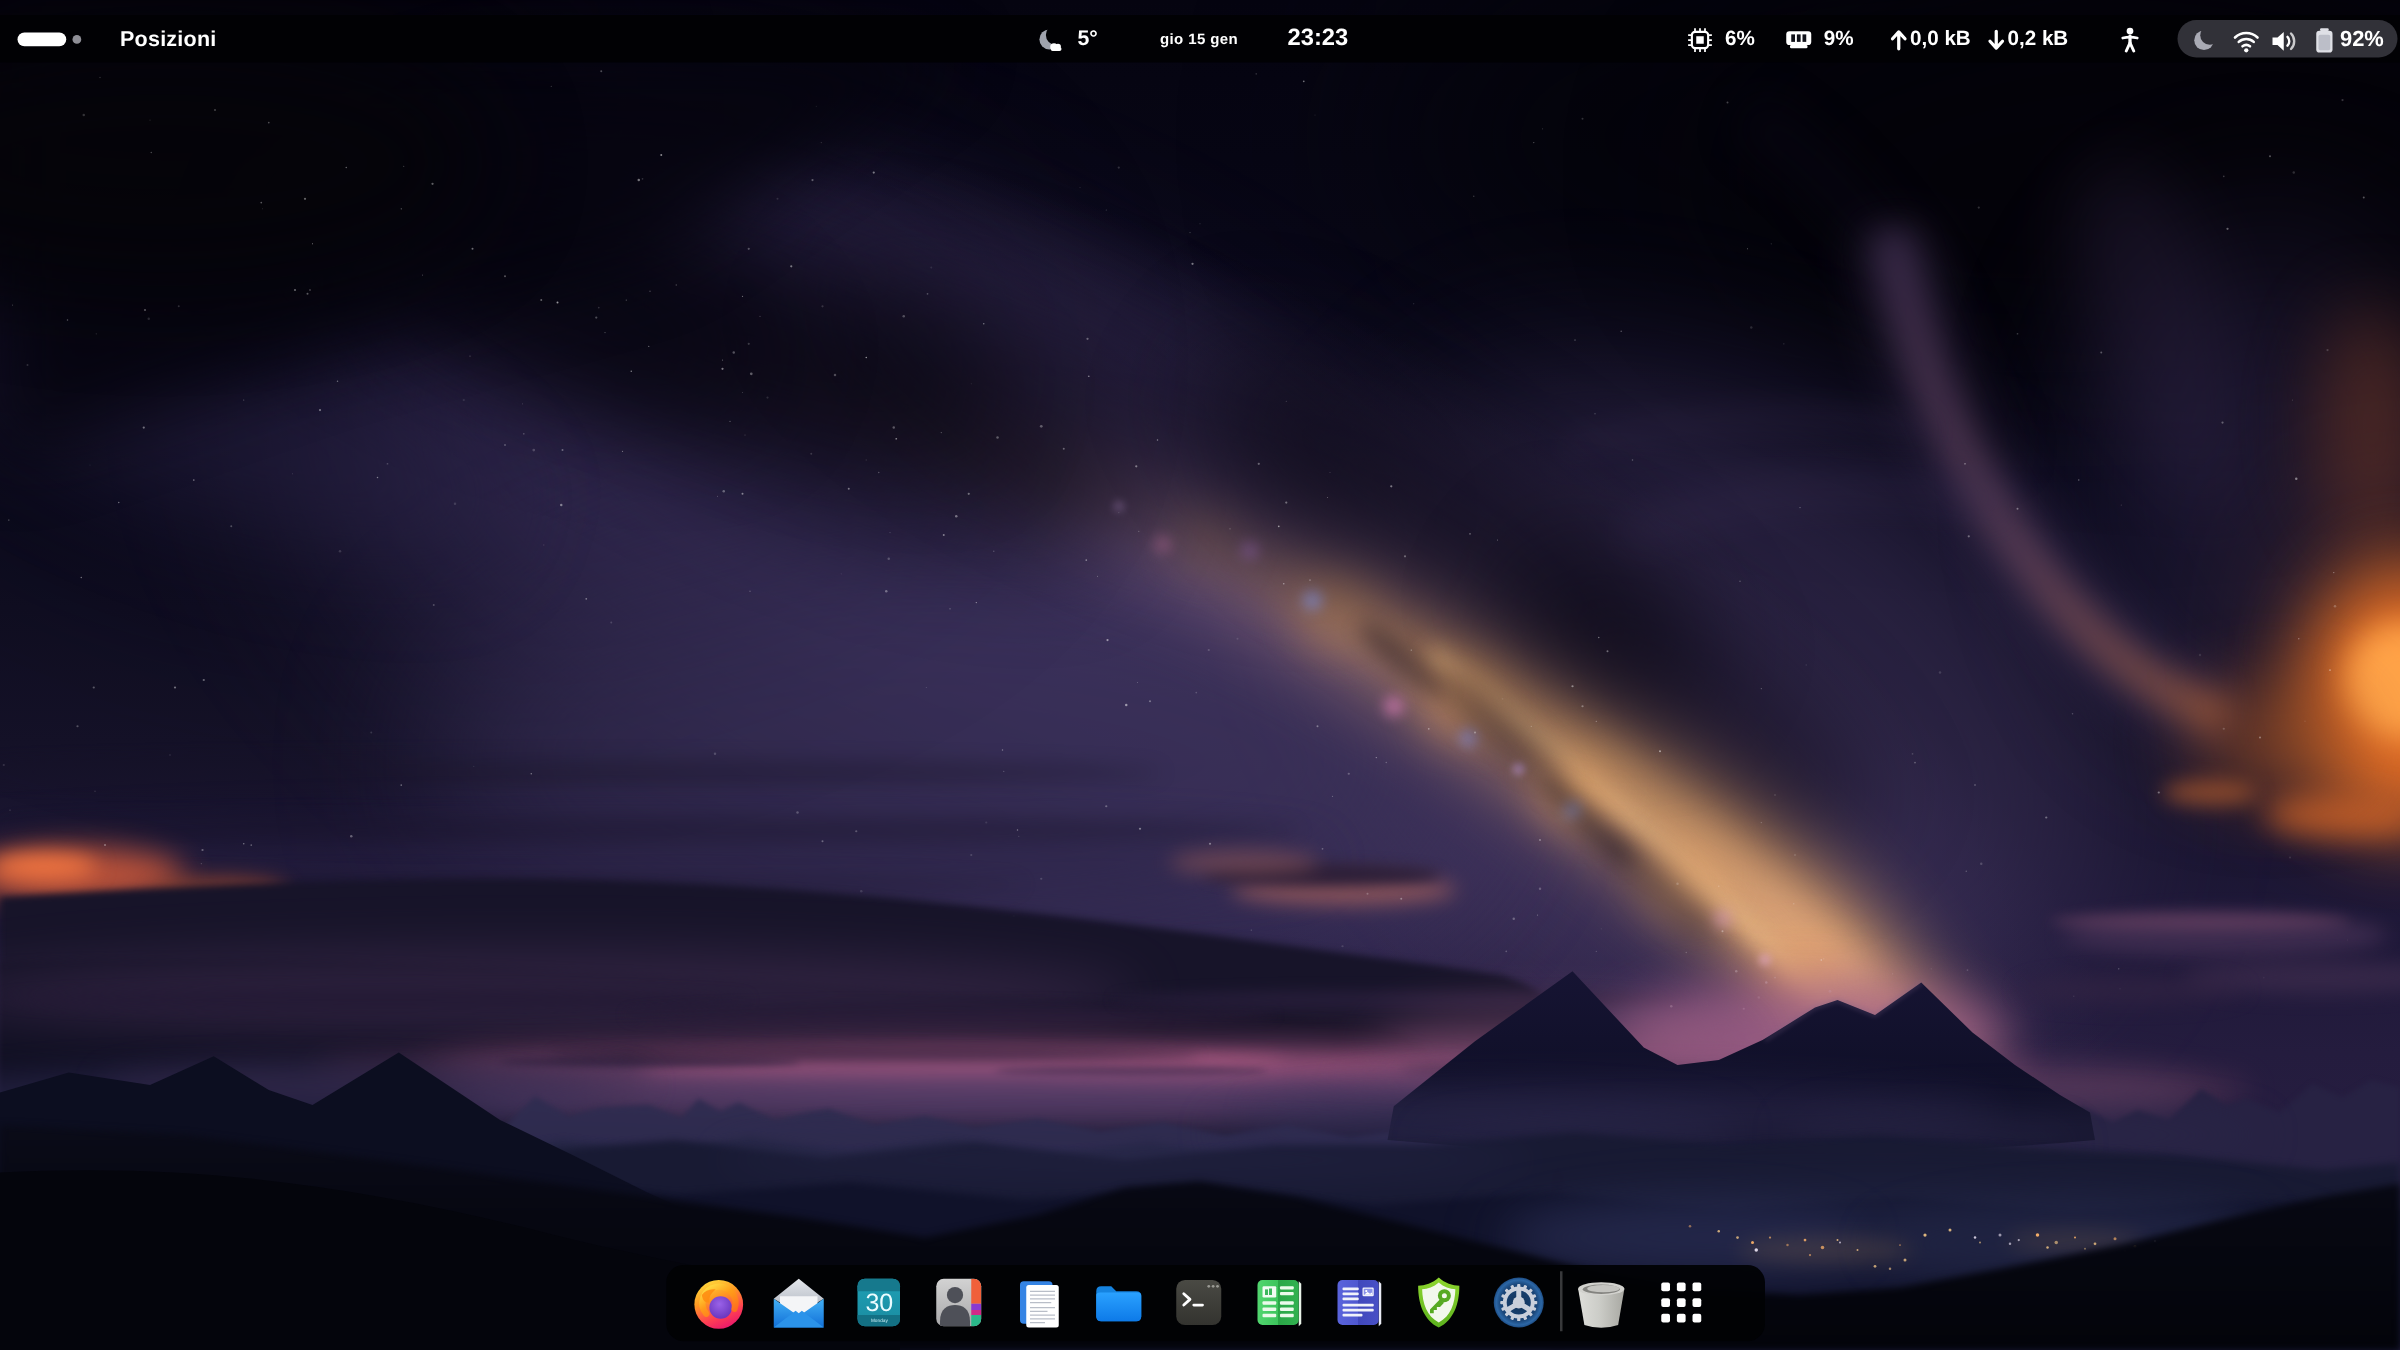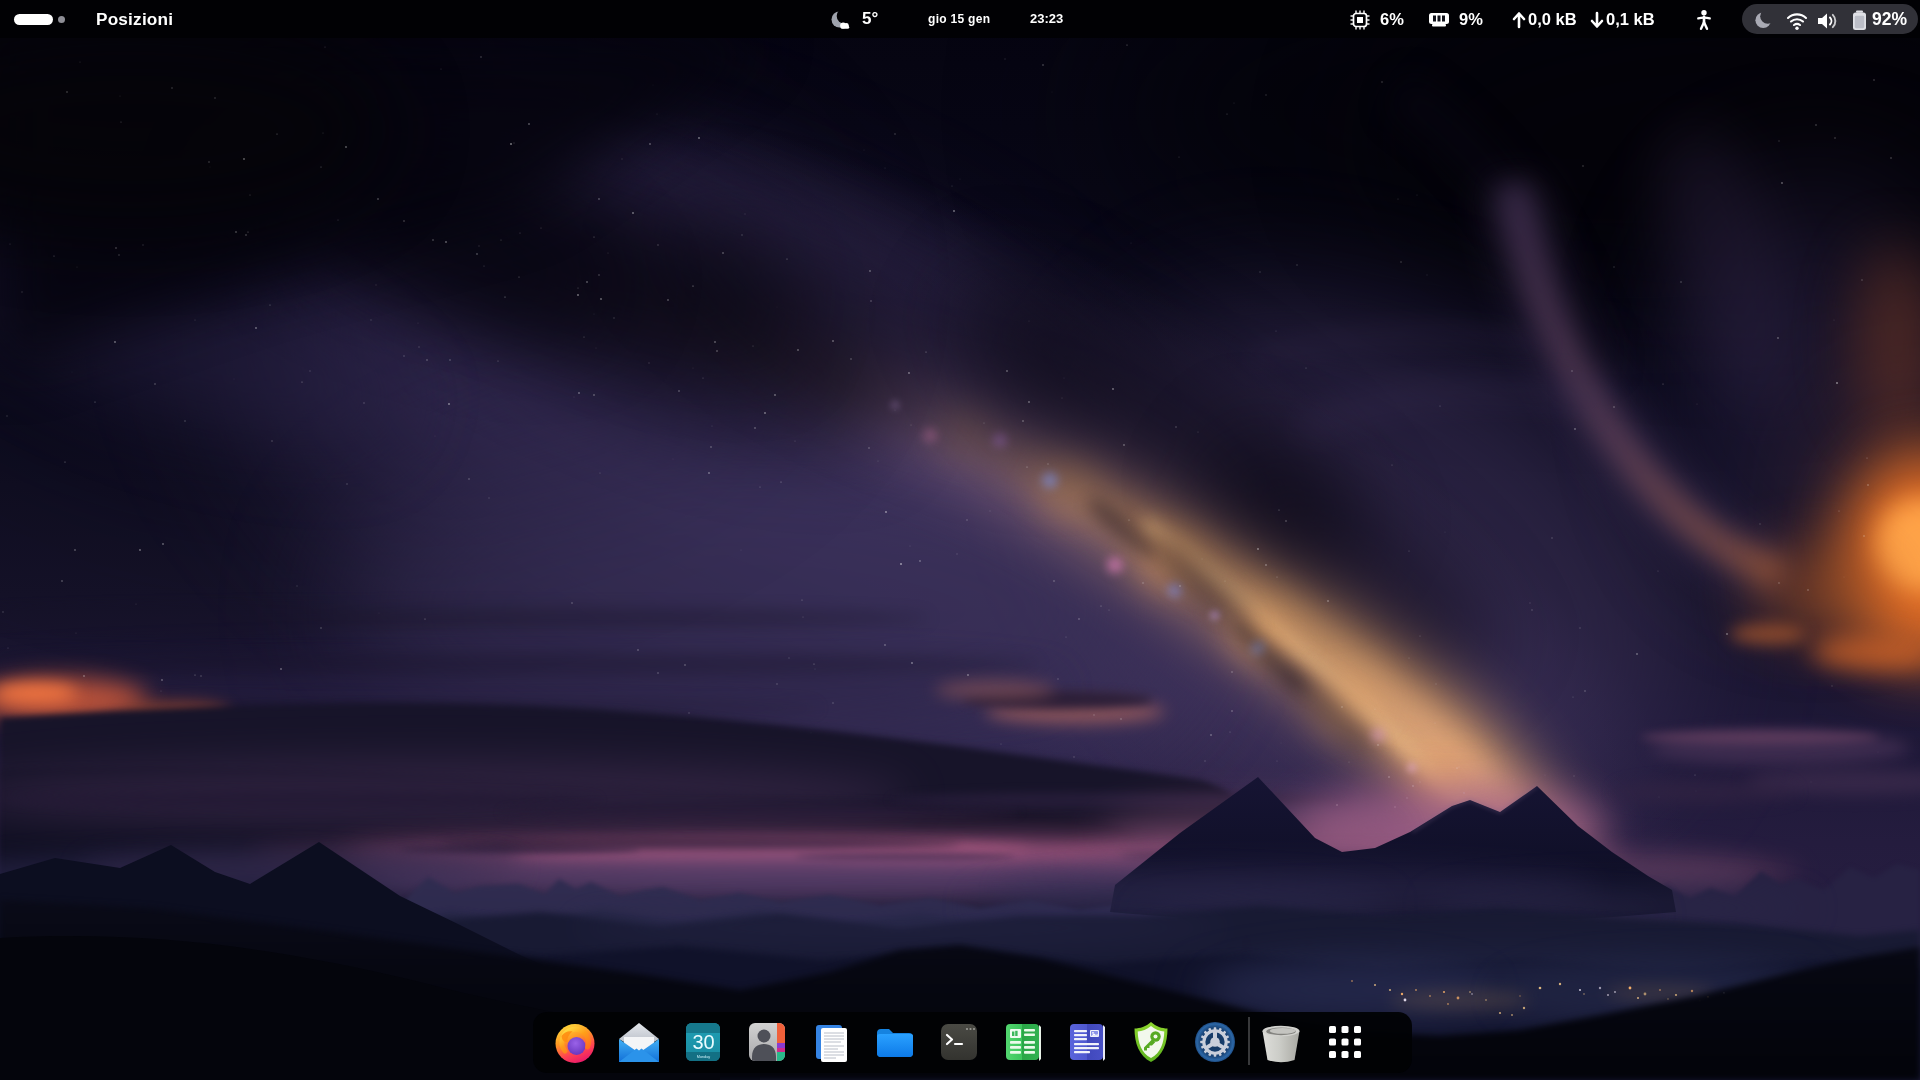--- a/index.html
+++ b/index.html
@@ -1,16 +1,16 @@
 <!DOCTYPE html>
 <html><head><meta charset="utf-8"><style>
 *{margin:0;padding:0;box-sizing:border-box}
 html,body{width:1920px;height:1080px;overflow:hidden;background:#000;font-family:"Liberation Sans",sans-serif}
 #wp{position:absolute;top:0;left:0}
-#topbar{position:absolute;top:0;left:0;width:1920px;height:38px;background:#010104;z-index:10}
+#topbar{position:absolute;top:12px;left:0;width:1920px;height:38px;background:#010104;z-index:10}
 #topbar .t{position:absolute;top:0;height:38px;line-height:38px;color:#fff;font-weight:700;font-size:16.5px}
 .tbi{position:absolute}
 #wspill{position:absolute;left:14px;top:13.5px;width:39px;height:11px;border-radius:6px;background:#fff}
 #wsdot{position:absolute;left:58px;top:16px;width:7px;height:7px;border-radius:50%;background:#8e8e96}
 #pill{position:absolute;left:1742px;top:4px;width:176px;height:30px;border-radius:15px;background:rgba(128,130,143,0.38)}
 #dock{position:absolute;left:0;top:0;width:1840px;height:1080px;z-index:5}
 #dockbg{position:absolute;left:533px;top:1012px;width:879px;height:61px;border-radius:14px;background:rgba(1,2,4,0.94)}
 .ic{position:absolute;top:1019px}
 #sep{position:absolute;left:1248px;top:1017px;width:1.5px;height:48px;background:rgba(255,255,255,0.22)}
 </style></head>
@@ -866,21 +866,21 @@
           <circle cx="15.5" cy="8" r="7.8" fill="#000"></circle>
         </mask>
       </defs>
     <circle cx="10.5" cy="11.5" r="8" fill="#9fa3ad" mask="url(#mwm)"></circle>
     <circle cx="14.2" cy="17.6" r="3" fill="#fff"></circle>
     <circle cx="17.4" cy="17.2" r="2.3" fill="#fff"></circle>
     <rect x="11.6" y="17.6" width="8.6" height="3.2" rx="1.6" fill="#fff"></rect>
   </svg>
   <div class="t" style="left:862px;font-size:17px">5°</div>
   <div class="t" style="left:928px;font-size:12px;letter-spacing:0.3px">gio 15 gen</div>
-  <div class="t" style="left:1030px;font-size:13px">23:23</div>
+  <div class="t" style="left:1030px;font-size:19px">23:23</div>
   <svg class="tbi" style="left:1350px;top:10px" width="20" height="20" viewBox="0 0 20 20">
     <rect x="3.5" y="3.5" width="13" height="13" rx="2.5" fill="none" stroke="#fff" stroke-width="1.7"></rect>
     <rect x="7" y="7" width="6" height="6" fill="#fff"></rect>
     <g stroke="#fff" stroke-width="1.4">
       <line x1="6" y1="0.5" x2="6" y2="3"></line>
         <line x1="10" y1="0.5" x2="10" y2="3"></line>
         <line x1="14" y1="0.5" x2="14" y2="3"></line>
       <line x1="6" y1="17" x2="6" y2="19.5"></line>
         <line x1="10" y1="17" x2="10" y2="19.5"></line>
         <line x1="14" y1="17" x2="14" y2="19.5"></line>
@@ -903,21 +903,21 @@
       </g>
   </svg>
   <div class="t" style="left:1459px">9%</div>
   <svg class="tbi" style="left:1510px;top:10px" width="18" height="20" viewBox="0 0 18 20">
     <path d="M9,17 L9,4 M4,9 L9,3.5 L14,9" stroke="#fff" stroke-width="2.6" fill="none" stroke-linecap="round" stroke-linejoin="round"></path>
   </svg>
   <div class="t" style="left:1528px">0,0 kB</div>
   <svg class="tbi" style="left:1588px;top:10px" width="18" height="20" viewBox="0 0 18 20">
     <path d="M9,3 L9,16 M4,11 L9,16.5 L14,11" stroke="#fff" stroke-width="2.6" fill="none" stroke-linecap="round" stroke-linejoin="round"></path>
   </svg>
-  <div class="t" style="left:1606px">0,1 kB</div>
+  <div class="t" style="left:1606px">0,2 kB</div>
   <svg class="tbi" style="left:1692px;top:8px" width="24" height="24" viewBox="0 0 24 24">
     <circle cx="12" cy="4.8" r="2.7" fill="#fff"></circle>
     <g stroke="#fff" stroke-linecap="round" fill="none">
     <path d="M12,8.8 L12,14.2" stroke-width="2.6"></path>
     <path d="M6.2,10.4 Q12,8.9 17.8,10.4" stroke-width="2.2"></path>
     <path d="M12,14.2 L9,20.8 M12,14.2 L15,20.8" stroke-width="2.4"></path>
     </g>
   </svg>
   <div id="pill"></div>
   <svg class="tbi" style="left:1753px;top:9px;z-index:3" width="22" height="22" viewBox="0 0 22 22">

